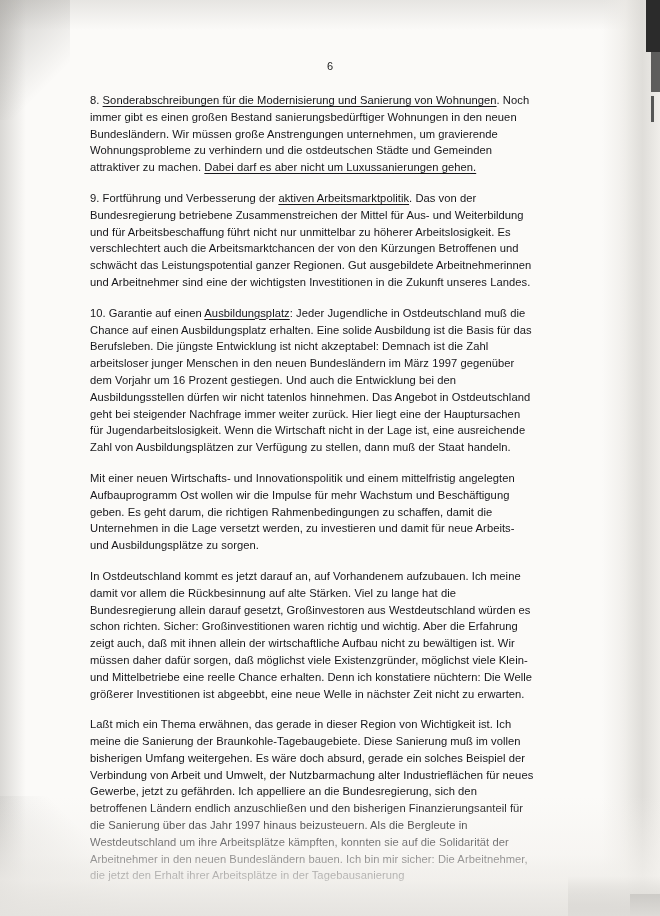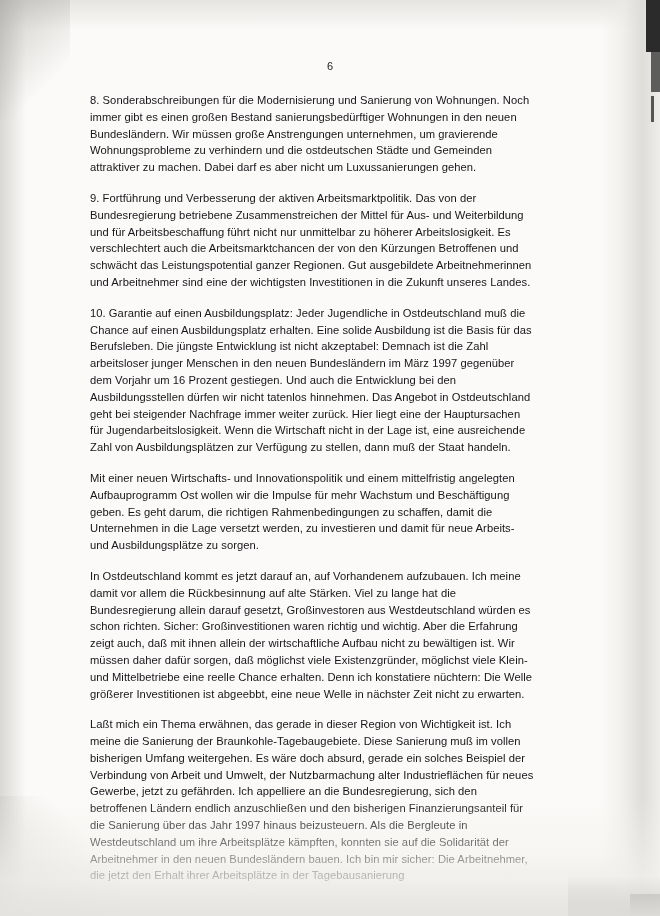--- a/index.html
+++ b/index.html
@@ -115,25 +115,27 @@
     font-size: 11.2px;
     line-height: 16.8px;
     letter-spacing: 0.05px;
     font-family: "Liberation Sans", sans-serif;
   }
   .para {
     margin: 0 0 14px 0;
     text-align: left;
   }
   .u {
+    text-decoration: underline;
     text-decoration-thickness: 1px;
     text-underline-offset: 2px;
     text-align: right;
   }
   .hl-under {
+    text-decoration: underline;
     text-decoration-thickness: 1px;
     text-underline-offset: 2px;
   }
   
   .fade-overlay {
     position: absolute;
     left: 0;
     right: 0;
     bottom: 0;
     height: 120px;

